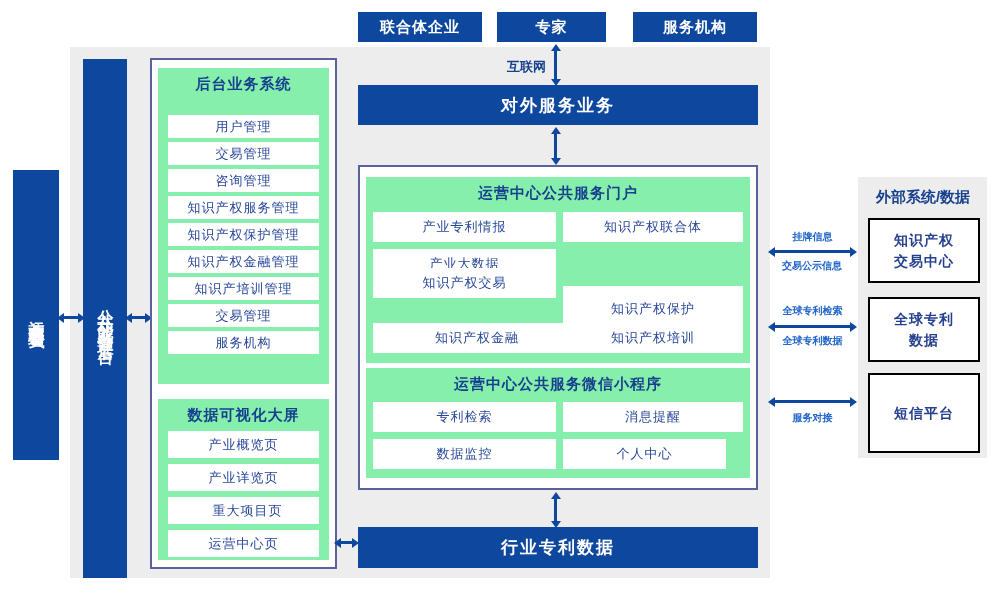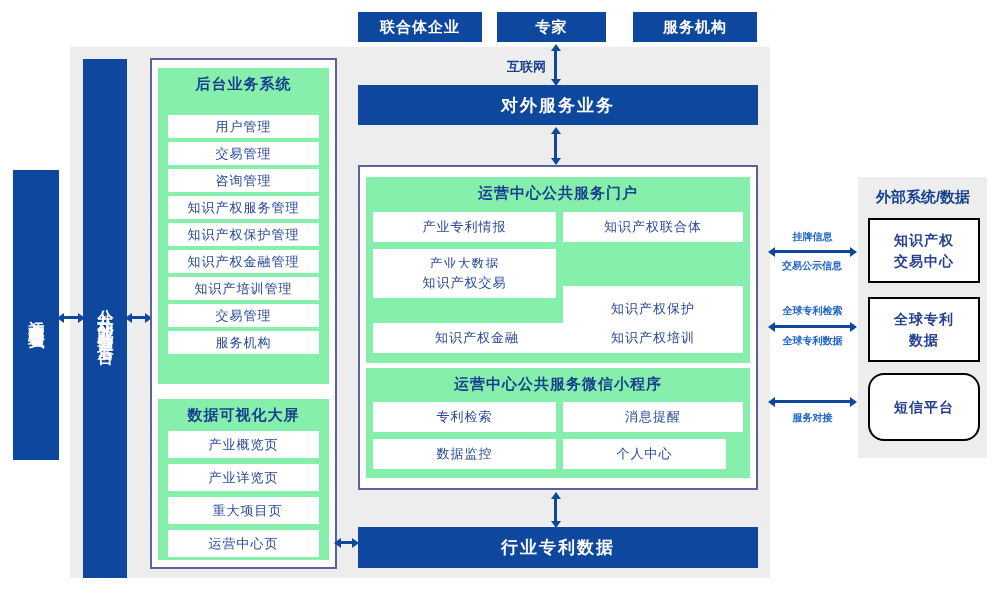--- a/index.html
+++ b/index.html
@@ -165,15 +165,15 @@
   <div class="abs link-label" style="left:768px; top:334px; width:89px;">全球专利数据</div>
 
   <div class="h-arrow" style="left:774px; top:400px; width:77px;"></div>
   <div class="abs link-label" style="left:768px; top:411px; width:89px;">服务对接</div>
 
   <div class="abs ext-title" style="left:859px; top:188px; width:128px;">外部系统/数据</div>
   <div class="abs sys-box" style="left:868px; top:218px; width:112px; height:65px;">知识产权
 交易中心</div>
   <div class="abs sys-box" style="left:868px; top:297px; width:112px; height:65px;">全球专利
 数据</div>
-  <div class="abs sys-box" style="left:868px; top:373px; width:112px; height:68px;border-radius:16px;">短信平台</div>
+  <div class="abs sys-box" style="left:868px; top:373px; width:112px; height:80px;">短信平台</div>
 
 </div>
 
 </body></html>

